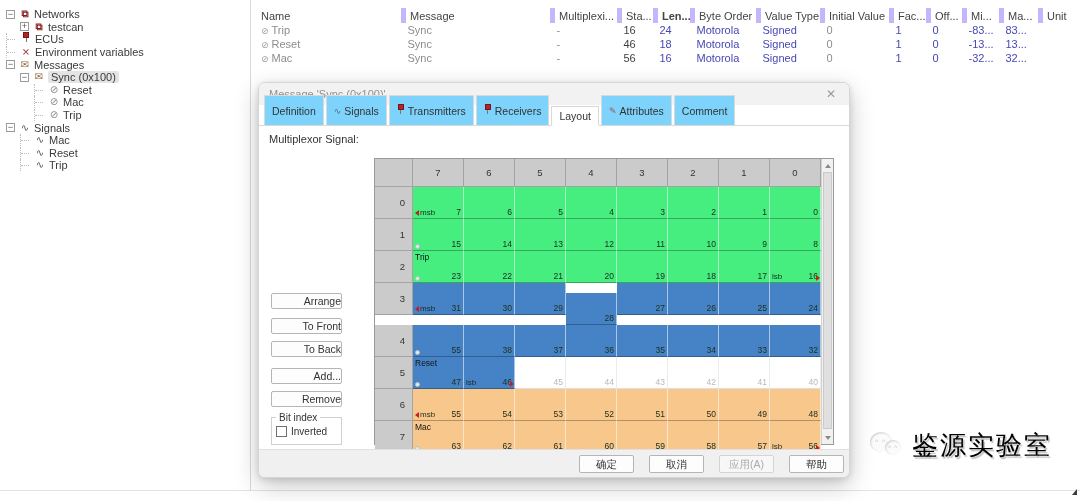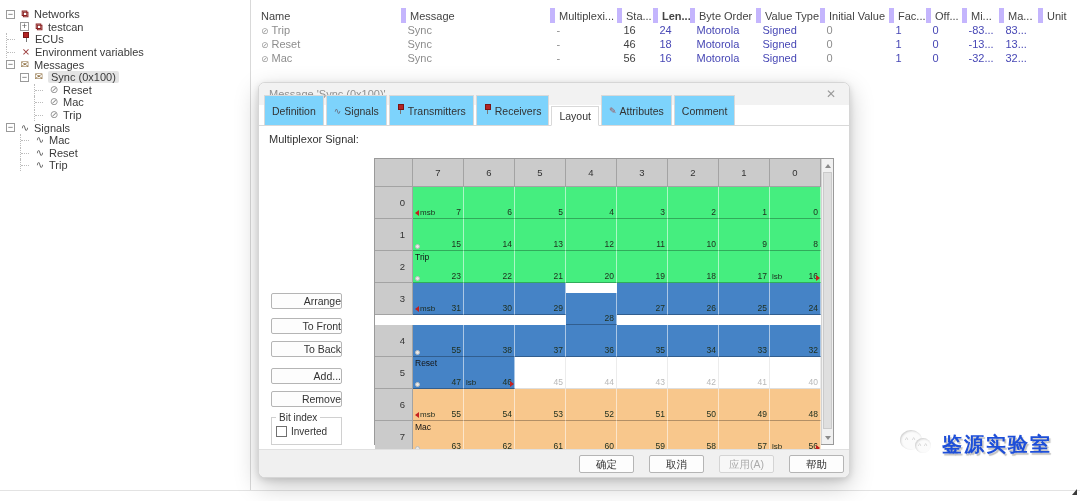--- a/index.html
+++ b/index.html
@@ -102,21 +102,21 @@
     font-size:10.5px;color:#333;text-align:center;line-height:16px;box-sizing:border-box;cursor:default;}
   .f-btn.disabled{color:#ababab;border-color:#d4d4d4;background:#f7f7f7;}
 
   
   #watermark{right:28px;top:428px;display:flex;align-items:center;gap:8px;}
   #wm-icon{position:relative;width:34px;height:32px;}
   .wm-bub{position:absolute;border-radius:50%;background:#fbfbfb;box-shadow:inset 1px 1px 2px #cfcfcf, 1px 1px 1px #fff;}
   .wm-b1{left:0;top:2px;width:22px;height:20px;}
   .wm-b2{left:15px;top:10px;width:16px;height:15px;}
   .wm-eye{position:absolute;font-size:7px;color:#c9c9c9;top:6px;}
-  #wm-text{font-size:20px;font-weight:bold;letter-spacing:2px;color:#1d4ed8;
+  #wm-text{font-size:26px;font-weight:normal;letter-spacing:2px;color:#000000;
     text-shadow:1.5px 1.5px 1px #bfbfbf,-1px -1px 0 #fff;}
 </style>
 </head>
 <body>
 
 <div id="stage">
   <div id="v-split" class="abs"></div>
   <div id="h-bottom" class="abs"></div>
   <div id="corner-mark" class="abs"></div>
 

